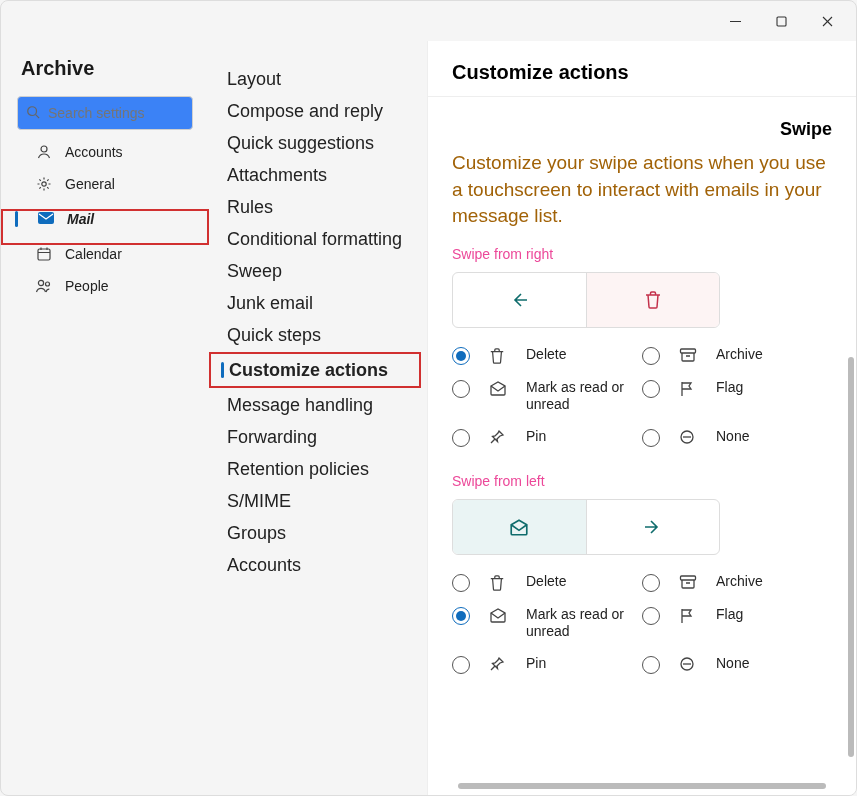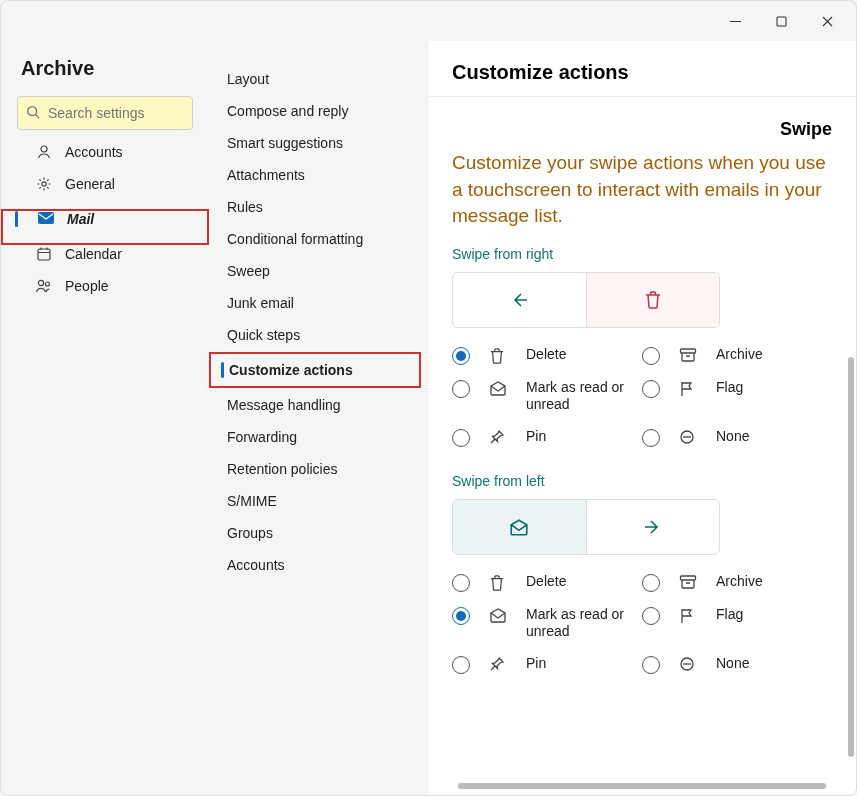--- a/index.html
+++ b/index.html
@@ -8,43 +8,43 @@
   .titlebar { height: 40px; display: flex; justify-content: flex-end; align-items: center; padding-right: 6px; }
   .winbtn { width: 46px; height: 32px; display: flex; align-items: center; justify-content: center; color: #333; }
   .winbtn svg { width: 11px; height: 11px; }
 
   .content { flex: 1; display: flex; overflow: hidden; }
 
   
   .col1 { width: 208px; padding: 8px 0 0 0; }
   .col1 h1 { font-size: 20px; font-weight: 600; padding: 8px 20px 16px; color: #1a1a1a; }
   .searchwrap { margin: 0 16px 14px; position: relative; }
-  .searchwrap input { width: 100%; height: 34px; border: 1px solid #cfcfcf; border-radius: 4px; padding: 0 10px 0 30px; font-size: 14px; background: #fef9c3; }
+  .searchwrap input { width: 100%; height: 34px; border: 1px solid #cfcfcf; border-radius: 4px; padding: 0 10px 0 30px; font-size: 14px; background: #3b82f6; }
   .searchwrap .sicon { position: absolute; left: 9px; top: 9px; color: #666; }
   .navitem { display: flex; height: 32px; padding: 0 34px; gap: 12px; font-size: 14px; color: #222; cursor: pointer; }
   .navitem .nicon { width: 18px; display: flex; justify-content: center; color: #444; }
   .navitem.active { font-weight: 600; font-style: italic; }
   .navitem.active .accent { width: 3px; height: 16px; background: #0f6cbd; border-radius: 2px; position: absolute; left: 12px; }
   .navitem-wrap { position: relative; }
   .highlight-red { border: 2px solid #d13030; }
 
   
   .col2 { width: 218px; padding-top: 22px; }
   .subitem-wrap { position: relative; }
-  .subitem { height: 32px; display: flex; align-items: center; padding: 0 18px; font-size: 14px; color: #222; cursor: pointer; }
+  .subitem { height: 32px; display: flex; align-items: center; padding: 0 18px; font-size: 18px; color: #222; cursor: pointer; }
   .subitem.active { font-weight: 600; }
   .subitem.active::before { content: ""; position: absolute; left: 10px; width: 3px; height: 16px; background: #0f6cbd; border-radius: 2px; }
 
   
   .col3 { flex: 1; background: #fff; border-left: 1px solid #eee; display: flex; flex-direction: column; overflow: hidden; }
   .col3 .header { padding: 20px 24px 12px; font-size: 20px; font-weight: 600; border-bottom: 1px solid #eee; }
   .col3 .body { flex: 1; overflow-y: auto; padding: 16px 24px 20px; position: relative; }
   .section-title { font-size: 18px; font-weight: 600; margin: 6px 0 10px; text-align: right; }
   .desc { font-size: 19px; color: #a16207; line-height: 1.4; margin-bottom: 16px; }
-  .sublabel { font-size: 14px; margin-bottom: 10px; color: #0f766e; }
+  .sublabel { font-size: 14px; margin-bottom: 10px; color: #ec4899; }
 
   .preview { display: flex; width: 268px; height: 56px; border: 1px solid #ddd; border-radius: 6px; overflow: hidden; margin-bottom: 18px; }
   .preview .half { flex: 1; display: flex; align-items: center; justify-content: center; }
   .preview .half + .half { border-left: 1px solid #ddd; }
   .tint-red { background: #fdf4f4; }
   .tint-teal { background: #eaf4f4; }
 
   .options { display: grid; grid-template-columns: 190px 170px; row-gap: 14px; margin-bottom: 26px; }
   .opt { display: flex; align-items: flex-start; gap: 19px; font-size: 14px; color: #222; cursor: pointer; }
   .radio { width: 18px; height: 18px; border: 1.5px solid #555; border-radius: 50%; flex-shrink: 0; display: flex; align-items: center; justify-content: center; margin-top: 1px; }
@@ -162,21 +162,21 @@
           <span>Layout</span>
         </div>
       </div>
     <div class="subitem-wrap">
         <div class="subitem">
           <span>Compose and reply</span>
         </div>
       </div>
     <div class="subitem-wrap">
         <div class="subitem">
-          <span>Smart suggestions</span>
+          <span>Quick suggestions</span>
         </div>
       </div>
     <div class="subitem-wrap">
         <div class="subitem">
           <span>Attachments</span>
         </div>
       </div>
     <div class="subitem-wrap">
         <div class="subitem">
           <span>Rules</span>

